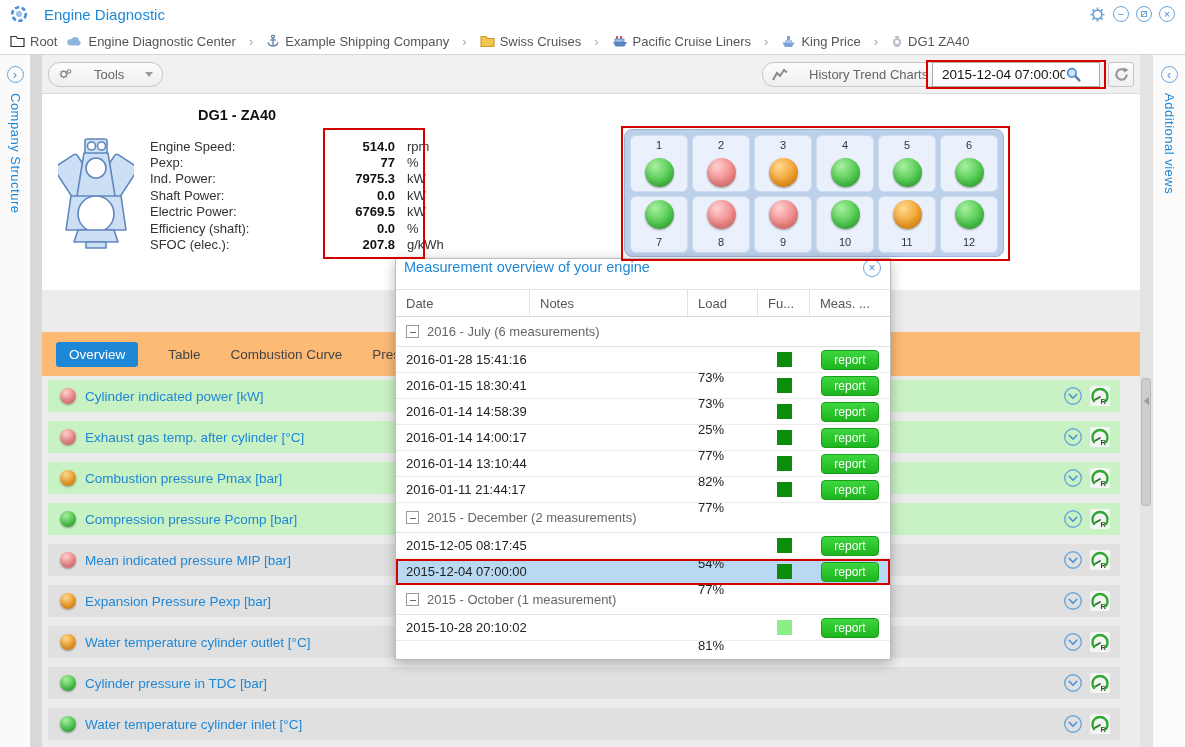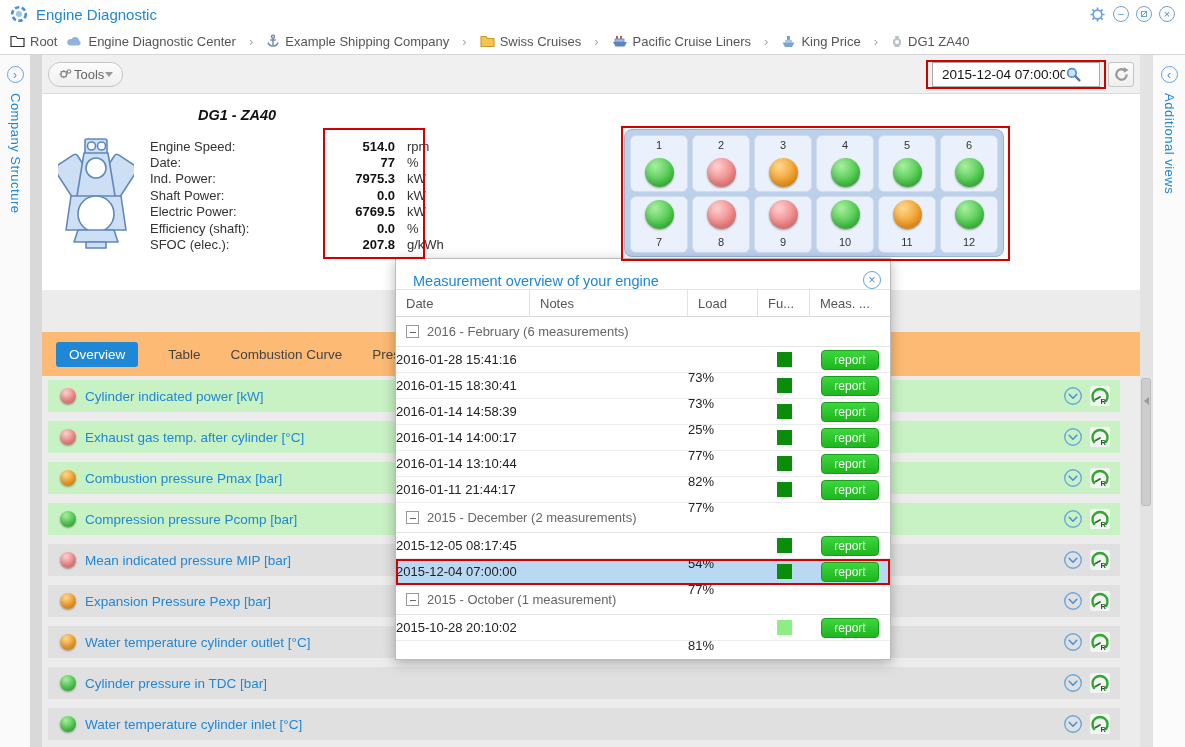--- a/index.html
+++ b/index.html
@@ -2,21 +2,21 @@
 <html><head>
 <meta charset="utf-8">
 <style>
   * { margin:0; padding:0; box-sizing:border-box; }
   html,body { width:1185px; height:747px; }
   body { font-family:"Liberation Sans","DejaVu Sans",sans-serif; background:#ececec; position:relative; overflow:hidden; color:#333; }
   #stage { position:absolute; inset:0; width:1185px; height:747px; background:#ececec; }
 
   
   .topbar { position:absolute; left:0; top:0; width:1185px; height:28px; background:#fff; display:flex; align-items:center; padding:0 10px; }
-  .app-title { color:#1e87d6; font-size:15px; margin-left:8px; }
+  .app-title { color:#1e87d6; font-size:15px; margin-left:16px; }
   .topbar .spacer { flex:1; }
   .winicons { display:flex; gap:7px; align-items:center; }
   .circo { width:16px; height:16px; border:1.5px solid #6aa3d8; border-radius:50%; color:#4a90d9; display:inline-flex; align-items:center; justify-content:center; font-size:11px; line-height:1; }
   .mini-sq { width:6px; height:6px; border:1.2px solid #6aa3d8; background:linear-gradient(135deg,transparent 44%,#6aa3d8 44%,#6aa3d8 56%,transparent 56%); }
 
   
   .breadcrumb { position:absolute; left:0; top:28px; width:1185px; height:27px; background:#fff; border-bottom:1px solid #d6d6d6; display:flex; align-items:center; padding-left:10px; gap:9px; font-size:13px; color:#555; }
   .bc-item { display:flex; align-items:center; gap:5px; white-space:nowrap; }
   .bc-sep { color:#9ab; font-size:13px; padding:0 4px; }
 
@@ -27,28 +27,28 @@
   .railco { width:17px; height:17px; border:1.5px solid #6aa3d8; border-radius:50%; color:#4a90d9; display:flex; align-items:center; justify-content:center; font-size:12px; margin-top:11px; }
   .vtext { writing-mode:vertical-rl; font-size:13px; color:#1e87d6; margin-top:10px; letter-spacing:.5px; }
   .splitter { position:absolute; left:30px; top:55px; width:12px; height:692px; background:#d9d9d9; }
   .scrollstrip { position:absolute; left:1140px; top:55px; width:12px; height:692px; background:#e3e3e3; }
   .scroll-thumb { position:absolute; left:1px; top:323px; width:10px; height:128px; background:#cdcdcd; border:1px solid #bdbdbd; border-radius:3px; display:flex; align-items:flex-start; justify-content:center; }
   .scroll-arrow { margin-top:18px; width:0; height:0; border-top:4px solid transparent; border-bottom:4px solid transparent; border-right:5px solid #9a9a9a; }
 
   
   .content { position:absolute; left:42px; top:55px; width:1098px; height:692px; }
   .toolbarrow { position:absolute; left:0; top:0; width:1098px; height:39px; background:#f0f0f0; border-bottom:1px solid #dcdcdc; }
-  .toolbtn { position:absolute; top:7px; height:25px; background:linear-gradient(#fcfcfc,#efefef); border:1px solid #c6c6c6; border-radius:12px; color:#666; font-size:13px; display:flex; align-items:center; gap:1px; padding:0 9px; }
+  .toolbtn { position:absolute; top:7px; height:25px; background:linear-gradient(#fcfcfc,#efefef); border:1px solid #c6c6c6; border-radius:12px; color:#666; font-size:13px; display:flex; align-items:center; gap:21px; padding:0 9px; }
   .chev-down { width:0; height:0; border-left:4px solid transparent; border-right:4px solid transparent; border-top:5px solid #999; }
   .datewrap { position:absolute; left:890px; top:7px; width:168px; height:25px; background:#fff; border:1px solid #a8a8a8; display:flex; align-items:center; }
   .datewrap input { border:none; outline:none; width:132px; font-family:"Liberation Sans",sans-serif; font-size:13.5px; color:#111; padding-left:9px; background:transparent; }
   .refreshbtn { position:absolute; left:1066px; top:7px; width:26px; height:25px; background:linear-gradient(#fcfcfc,#efefef); border:1px solid #c6c6c6; border-radius:3px; display:flex; align-items:center; justify-content:center; }
 
   .engine-panel { position:absolute; left:0; top:39px; width:1098px; height:196px; background:#fff; }
-  .engine-title { position:absolute; left:156px; top:13px; font-size:14.5px; font-weight:bold; color:#111;font-style:italic; }
+  .engine-title { position:absolute; left:156px; top:13px; font-size:14.5px; font-weight:bold; color:#111; }
   .engine-img { position:absolute; left:16px; top:42px; }
   .stats { position:absolute; left:108px; top:44px; font-size:13px; }
   .stat-line { display:flex; height:16.4px; align-items:center; }
   .stat-label { width:175px; color:#333; }
   .stat-value { width:62px; text-align:right; font-weight:bold; color:#111;margin-left:8px; }
   .stat-unit { width:52px; padding-left:12px; color:#333; }
 
   .cylgrid { position:absolute; left:582px; top:35px; width:380px; height:128px; background:#bcd0ea; border:1px solid #9ab4d8; border-radius:8px; padding:5px; display:grid; grid-template-columns:repeat(6,58px); grid-template-rows:57px 57px; gap:4px; }
   .cyl { background:#eaf1fc; border:1px solid #cdddf2; border-radius:6px; display:flex; flex-direction:column; align-items:center; justify-content:space-between; padding:3px 0 4px; }
   .cyl.flip { flex-direction:column-reverse; }
@@ -67,31 +67,31 @@
   .mrows { position:absolute; left:6px; top:325px; width:1072px; display:flex; flex-direction:column; gap:9px; }
   .mrow { height:32px; display:flex; align-items:center; padding:0 10px 0 12px; }
   .hl-green { background:#c9f2c4; }
   .hl-gray  { background:#e0e0e0; }
   .mlabel { color:#1e87d6; font-size:13.5px; margin-left:9px; flex:1; }
   .micons { display:flex; gap:7px; align-items:center; }
   .gaugebg { background:#f4f4f4; border-radius:2px; }
 
   
   .popup { position:absolute; left:395px; top:258px; width:496px; background:#fff; border:1px solid #bbb; box-shadow:0 3px 12px rgba(0,0,0,.28); z-index:50; }
-  .popup-head { height:30px; display:flex; align-items:flex-end; padding:0 9px 0 17px; }
+  .popup-head { height:30px; display:flex; align-items:flex-start; padding:0 9px 0 8px; }
   .popup-title { color:#1e87d6; font-size:14.5px; flex:1; }
   .pop-colhead { height:28px; display:flex; border-top:1px solid #e4e4e4; border-bottom:1px solid #d8d8d8; font-size:13px; color:#555; align-items:center; }
   .pcell { padding-left:10px; height:100%; display:flex; align-items:center; border-right:1px solid #e2e2e2; }
   .pcell:last-child { border-right:none; }
   .c-date { width:134px; } .c-notes { width:158px; } .c-load { width:70px;text-align:center; } .c-fuel { width:52px; } .c-meas { flex:1; }
   .pgroup { height:30px; display:flex; align-items:center; gap:8px; padding-left:10px; font-size:13px; color:#666; border-bottom:1px solid #e4e4e4; }
   .gbox { width:13px; height:13px; border:1px solid #999; position:relative; background:#fff; flex:none; }
   .gbox::after { content:""; position:absolute; left:2.5px; top:5.5px; width:6px; height:1.5px; background:#666; }
   .prow { height:26px; display:flex; align-items:center; font-size:13px; color:#222; border-bottom:1px solid #ececec; }
-  .prow .pc { }
+  .prow .pc { padding-left:10px; }
   .pc-date { width:134px; } .pc-notes { width:158px; } .pc-load { width:70px;margin-top:36px; }
   .pc-fuel { width:52px; display:flex; justify-content:center; padding-left:0 !important; }
   .pc-meas { flex:1; display:flex; justify-content:center; padding-left:0 !important; }
   .fsq { width:15px; height:15px; }
   .sq-dark-green { background:#0b8c0b; }
   .sq-light-green { background:#8cee84; }
   .reportbtn { width:58px; height:20px; background:linear-gradient(#3ed63e,#1eb51e); border:1px solid #17a017; border-radius:4px; color:#fff; font-size:12px; display:flex; align-items:center; justify-content:center; }
   .prow.selected { background:#b9d9f2; outline:2px solid #d40000; outline-offset:-2px; }
   .popup-footpad { height:18px; }
 
@@ -202,20 +202,27 @@
     <div class="toolbarrow">
       <div class="toolbtn" style="left:6px;">
         <svg width="15" height="14" viewBox="0 0 16 16">
             <g stroke="#8a8a8a" stroke-width="1.4" fill="none">
               <circle cx="6" cy="7" r="3.2"></circle>
               <path d="M6 2.2v1.6 M6 10.2v1.6 M1.2 7h1.6 M9.2 7h1.6 M2.6 3.6l1.2 1.2 M8.2 9.2l1.2 1.2 M9.4 3.6L8.2 4.8 M3.8 9.2l-1.2 1.2"></path>
               <circle cx="12" cy="4" r="2"></circle>
             </g>
           </svg>
         <span>Tools</span>
+        <span class="chev-down"></span>
+      </div>
+      <div class="toolbtn" style="left:720px;">
+        <svg width="16" height="14" viewBox="0 0 16 14">
+            <polyline points="1,12 5,5 8,8 12,2 15,4.5" fill="none" stroke="#8a8a8a" stroke-width="2"></polyline>
+          </svg>
+        <span>History Trend Charts</span>
         <span class="chev-down"></span>
       </div>
       <div class="datewrap">
         <input type="text" value="2015-12-04 07:00:00" style="">
         <svg width="17" height="17" viewBox="0 0 16 16">
             <circle cx="6.5" cy="6.5" r="4" fill="#cfe3f5" stroke="#4a90d9" stroke-width="1.6"></circle>
             <line x1="9.6" y1="9.6" x2="13.6" y2="13.6" stroke="#5b7aa0" stroke-width="2.2" stroke-linecap="round"></line>
           </svg>
       </div>
       <div class="refreshbtn">
@@ -243,21 +250,21 @@
           <rect x="28" y="106" width="20" height="6"></rect>
         </g>
       </svg>
       <div class="stats">
         <div class="stat-line">
             <span class="stat-label">Engine Speed:</span>
             <span class="stat-value">514.0</span>
             <span class="stat-unit">rpm</span>
           </div>
         <div class="stat-line">
-            <span class="stat-label">Date:</span>
+            <span class="stat-label">Pexp:</span>
             <span class="stat-value">77</span>
             <span class="stat-unit">%</span>
           </div>
         <div class="stat-line">
             <span class="stat-label">Ind. Power:</span>
             <span class="stat-value">7975.3</span>
             <span class="stat-unit">kW</span>
           </div>
         <div class="stat-line">
             <span class="stat-label">Shaft Power:</span>
@@ -502,21 +509,21 @@
     <div class="pop-colhead">
       <span class="pcell c-date">Date</span>
       <span class="pcell c-notes">Notes</span>
       <span class="pcell c-load">Load</span>
       <span class="pcell c-fuel">Fu...</span>
       <span class="pcell c-meas">Meas. ...</span>
     </div>
 
     <div class="pgroup">
         <span class="gbox"></span>
-        <span>2016 - February (6 measurements)</span>
+        <span>2016 - July (6 measurements)</span>
       </div>
 
     <div class="prow">
       <span class="pc pc-date">2016-01-28 15:41:16</span>
         <span class="pc pc-notes"></span>
       <span class="pc pc-load">73%</span>
       <span class="pc-fuel">
           <span class="fsq sq-dark-green"></span>
         </span>
       <span class="pc-meas">

